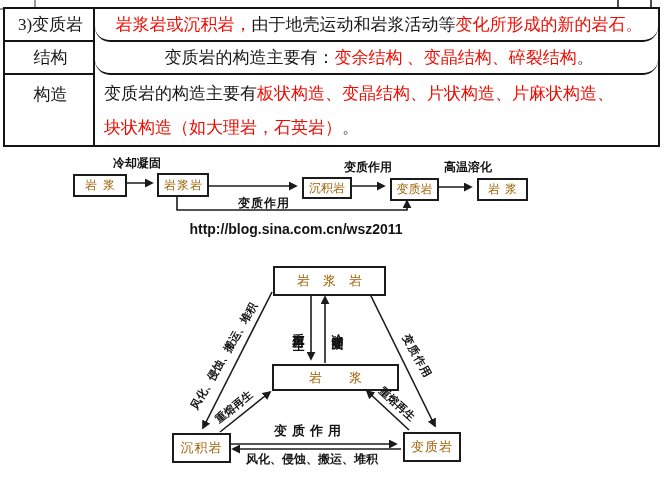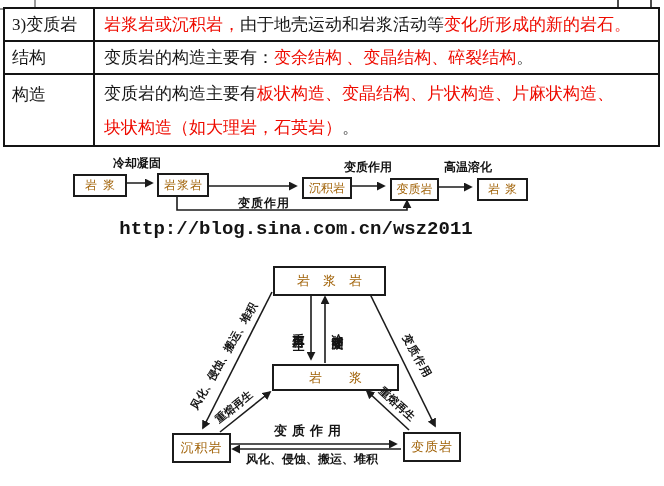--- a/index.html
+++ b/index.html
@@ -9,22 +9,22 @@
   
   .art{position:absolute;background:#fff;z-index:0;}
   .art-tl{left:-5px;top:-7px;width:37px;height:13px;border:2px solid #9a9a9a;}
   .art-tr{left:617px;top:-7px;width:31px;height:12px;border:2px solid #4c4c4c;}
 
   
   .tbl{position:absolute;left:3px;top:7px;width:653px;height:136px;border:2px solid #141414;
        display:grid;grid-template-columns:90px 1fr;grid-template-rows:33px 33px 1fr;
        font-family:"Liberation Serif",serif;font-size:17px;background:#fff;z-index:1;}
   .cell{border-right:2px solid #141414;border-bottom:2px solid #141414;display:flex;
-        align-items:center;padding:0 4px 0 7px;white-space:nowrap;overflow:hidden;}
-  .cell.content{border-right:0;padding-left:9px;}
+        align-items:center;padding:0 4px 0 7px;white-space:nowrap;overflow:hidden;justify-content:center;}
+  .cell.content{border-right:0;padding-left:9px;border-radius:15px;}
   .cell.r3{border-bottom:0;}
   .cell.hdr3{align-items:flex-start;padding-top:8px;}
   .cell.body3{display:block;line-height:34px;padding-top:2px;}
   .red{color:#ee0b00;}
 
   
   svg.arrows{position:absolute;left:0;top:0;z-index:2;}
   .dbox{position:absolute;border:2px solid #1b1b1b;background:#fff;display:flex;align-items:center;
         justify-content:center;font-weight:normal;color:#a16207;z-index:3;}
   .lab{position:absolute;font-weight:bold;white-space:nowrap;transform:translate(-50%,-50%);
@@ -35,21 +35,21 @@
   .d1b2{left:157px;top:173px;width:47px;height:20px;font-size:12px;letter-spacing:1px;padding-left:1px;}
   .d1b3{left:302px;top:177px;width:46px;height:18px;font-size:12px;}
   .d1b4{left:390px;top:178px;width:45px;height:19px;font-size:12px;}
   .d1b5{left:477px;top:178px;width:42px;height:19px;font-size:12px;letter-spacing:5px;padding-left:5px;}
   
   .l-cool{left:137px;top:163px;font-size:12px;}
   .l-weath1{left:252px;top:165px;font-size:11px;}
   .l-meta1{left:368px;top:167px;font-size:12px;}
   .l-melt{left:456px;top:167px;font-size:12px;margin-left:12px;}
   .l-meta1b{left:264px;top:203px;font-size:12px;letter-spacing:1px;}
-  .l-url{left:296px;top:229px;font-size:19px;font-family:Liberation Mono, monospace;letter-spacing:0;}
+  .l-url{left:296px;top:229px;font-size:14px;font-family:Liberation Sans, sans-serif;letter-spacing:0;}
 
   
   .d2top{left:273px;top:266px;width:96px;height:26px;font-size:13px;letter-spacing:13px;padding-left:13px;}
   .d2mid{left:272px;top:364px;width:96px;height:23px;font-size:13px;letter-spacing:27px;padding-left:27px;}
   .d2bl{left:172px;top:433px;width:55px;height:26px;font-size:13px;letter-spacing:1px;}
   .d2br{left:403px;top:432px;width:54px;height:26px;font-size:13px;letter-spacing:1px;}
   
   .vlab{writing-mode:vertical-rl;text-orientation:upright;}
   .l-remelt-v{left:298px;top:327px;font-size:12px;letter-spacing:2px;}
   .l-cool-v{left:337px;top:327px;font-size:12px;letter-spacing:2px;}

